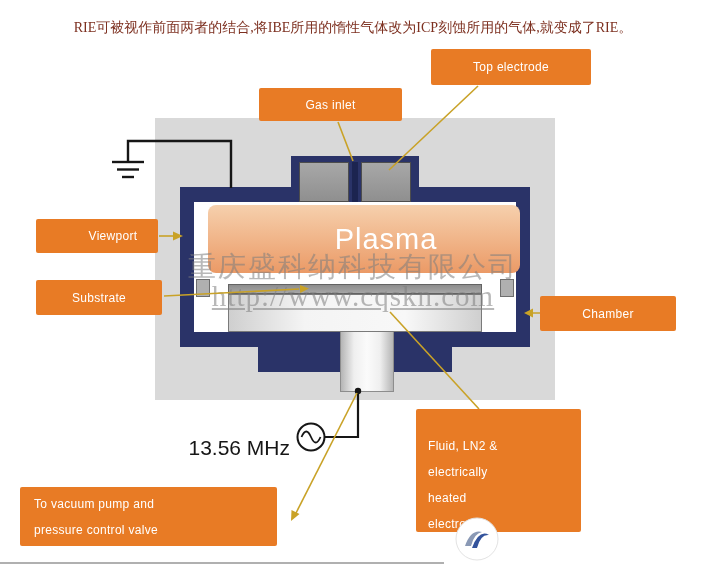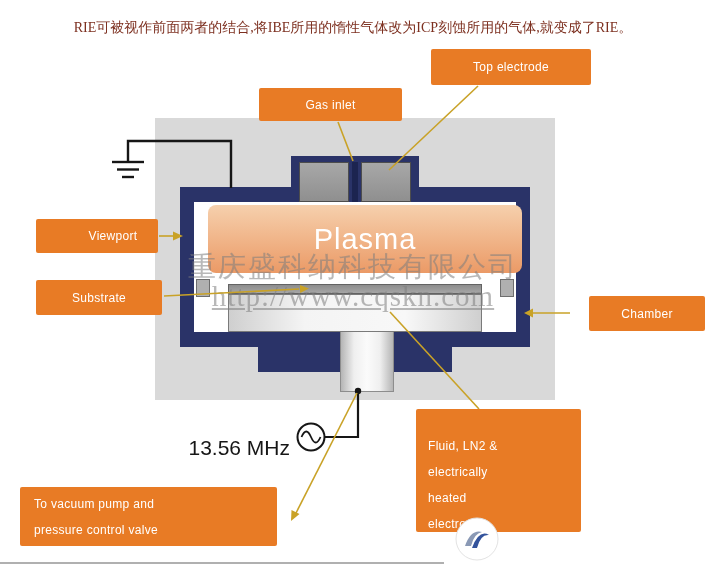--- a/index.html
+++ b/index.html
@@ -33,23 +33,23 @@
     position:absolute;background:linear-gradient(180deg,#a8a8a8,#8f8f8f);
     border:1px solid #4d4d4d;box-sizing:border-box;
   }
   #elec-l{left:299px;top:162px;width:50px;height:40px;}
   #elec-r{left:361px;top:162px;width:50px;height:40px;}
   #gas-slot{position:absolute;left:352px;top:162px;width:6px;height:40px;background:#1c2450;}
 
   #interior{position:absolute;left:194px;top:202px;width:322px;height:130px;background:#ffffff;}
 
   #plasma{
-    position:absolute;left:208px;top:205px;width:314px;height:68px;border-radius:8px;
+    position:absolute;left:208px;top:205px;width:268px;height:68px;border-radius:8px;
     background:linear-gradient(180deg,var(--plasma-top,#f6d0ad),var(--plasma-bottom,#eb9a66));
-    display:flex;align-items:center;justify-content:center;
+    display:flex;align-items:center;justify-content:center;padding-left:44px;
   }
   #plasma .plasma-text{color:#ffffff;font-size:29px;letter-spacing:1px;}
 
   .clamp{position:absolute;width:14px;height:18px;background:#b0b0b0;border:1px solid #6e6e6e;box-sizing:border-box;}
   #clamp-l{left:196px;top:279px;}
   #clamp-r{left:500px;top:279px;}
 
   #substrate-plate{
     position:absolute;left:228px;top:284px;width:254px;height:10px;
     background:linear-gradient(180deg,#8d8d8d,#a6a6a6);border:1px solid #636363;box-sizing:border-box;
@@ -76,21 +76,21 @@
   
   .olabel{
     position:absolute;z-index:10;background:var(--callout-orange,#e87b25);color:#ffffff;
     font-size:12px;letter-spacing:0.3px;display:flex;align-items:center;justify-content:center;
     box-sizing:border-box;border-radius:2px;white-space:pre-line;
   }
   #lbl-top-electrode{left:431px;top:49px;width:160px;height:36px;}
   #lbl-gas-inlet{left:259px;top:88px;width:143px;height:33px;}
   #lbl-viewport{left:36px;top:219px;width:122px;height:34px;padding-left:32px;}
   #lbl-substrate{left:36px;top:280px;width:126px;height:35px;}
-  #lbl-chamber{left:589px;top:296px;width:116px;height:35px;}
+  #lbl-chamber{left:540px;top:296px;width:136px;height:35px;}
   #lbl-fluid{left:416px;top:409px;width:165px;height:123px;justify-content:flex-start;align-items:flex-start;padding:24px 12px;line-height:26px;}
   #lbl-vacuum{left:20px;top:487px;width:257px;height:59px;justify-content:flex-start;padding:4px 14px;line-height:26px;}
 
   
   #freq{
     position:absolute;left:168px;top:425px;width:122px;height:22px;line-height:22px;z-index:7;
     text-align:right;font-size:21px;color:#161616;margin-top:12px;
   }
 
   

